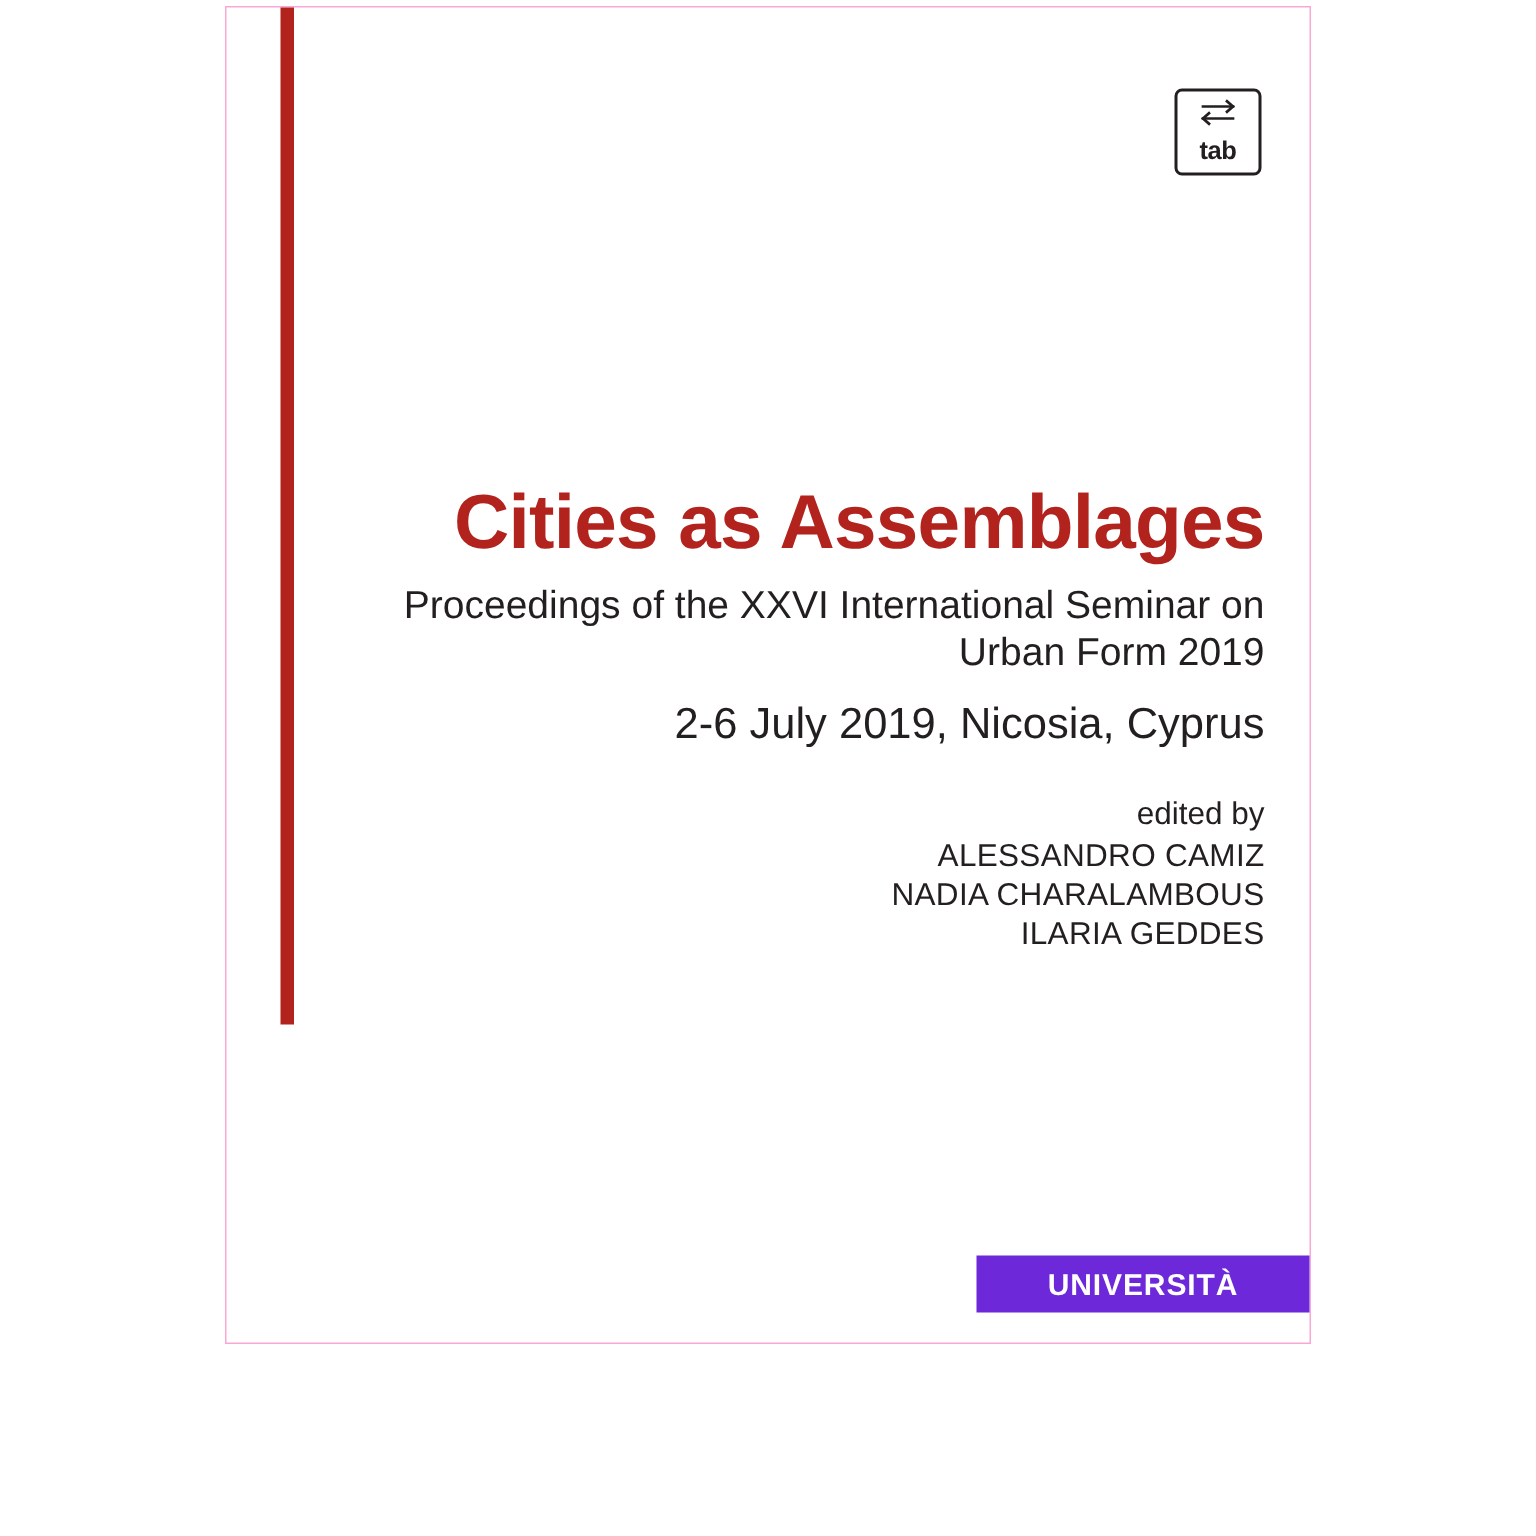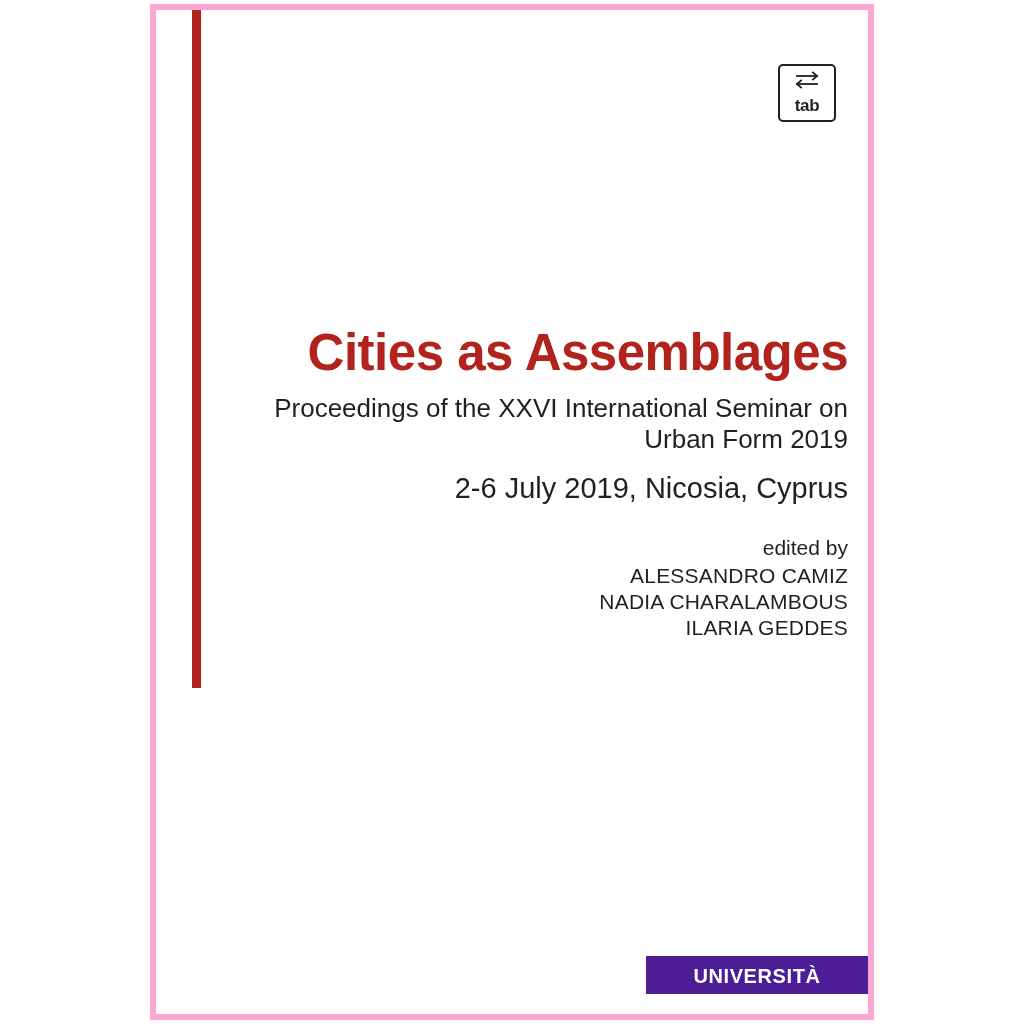--- a/index.html
+++ b/index.html
@@ -12,23 +12,23 @@
     height: 1024px;
     font-family: "Liberation Sans", sans-serif;
     overflow: hidden;
   }
 
   .cover-wrap {
     position: absolute;
     left: 150px;
     top: 4px;
     width: 724px;
-    height: 1016px;
+    height: 892px;
     background: #ffffff;
-    border: 6px solid #f9a8d4;
+    border: 1px solid #f9a8d4;
     box-sizing: border-box;
   }
 
   
   .red-rule {
     position: absolute;
     left: 36px;
     top: 0px;
     width: 9px;
     height: 678px;
@@ -116,21 +116,21 @@
     letter-spacing: 0.2px;
   }
 
   
   .banner {
     position: absolute;
     right: 0px;
     bottom: 20px;
     width: 222px;
     height: 38px;
-    background: #4c1d95;
+    background: #6d28d9;
   }
   .banner .banner-label {
     position: absolute;
     left: 0;
     right: 0;
     top: 9px;
     text-align: center;
     color: #ffffff;
     font-size: 20px;
     font-weight: 700;

